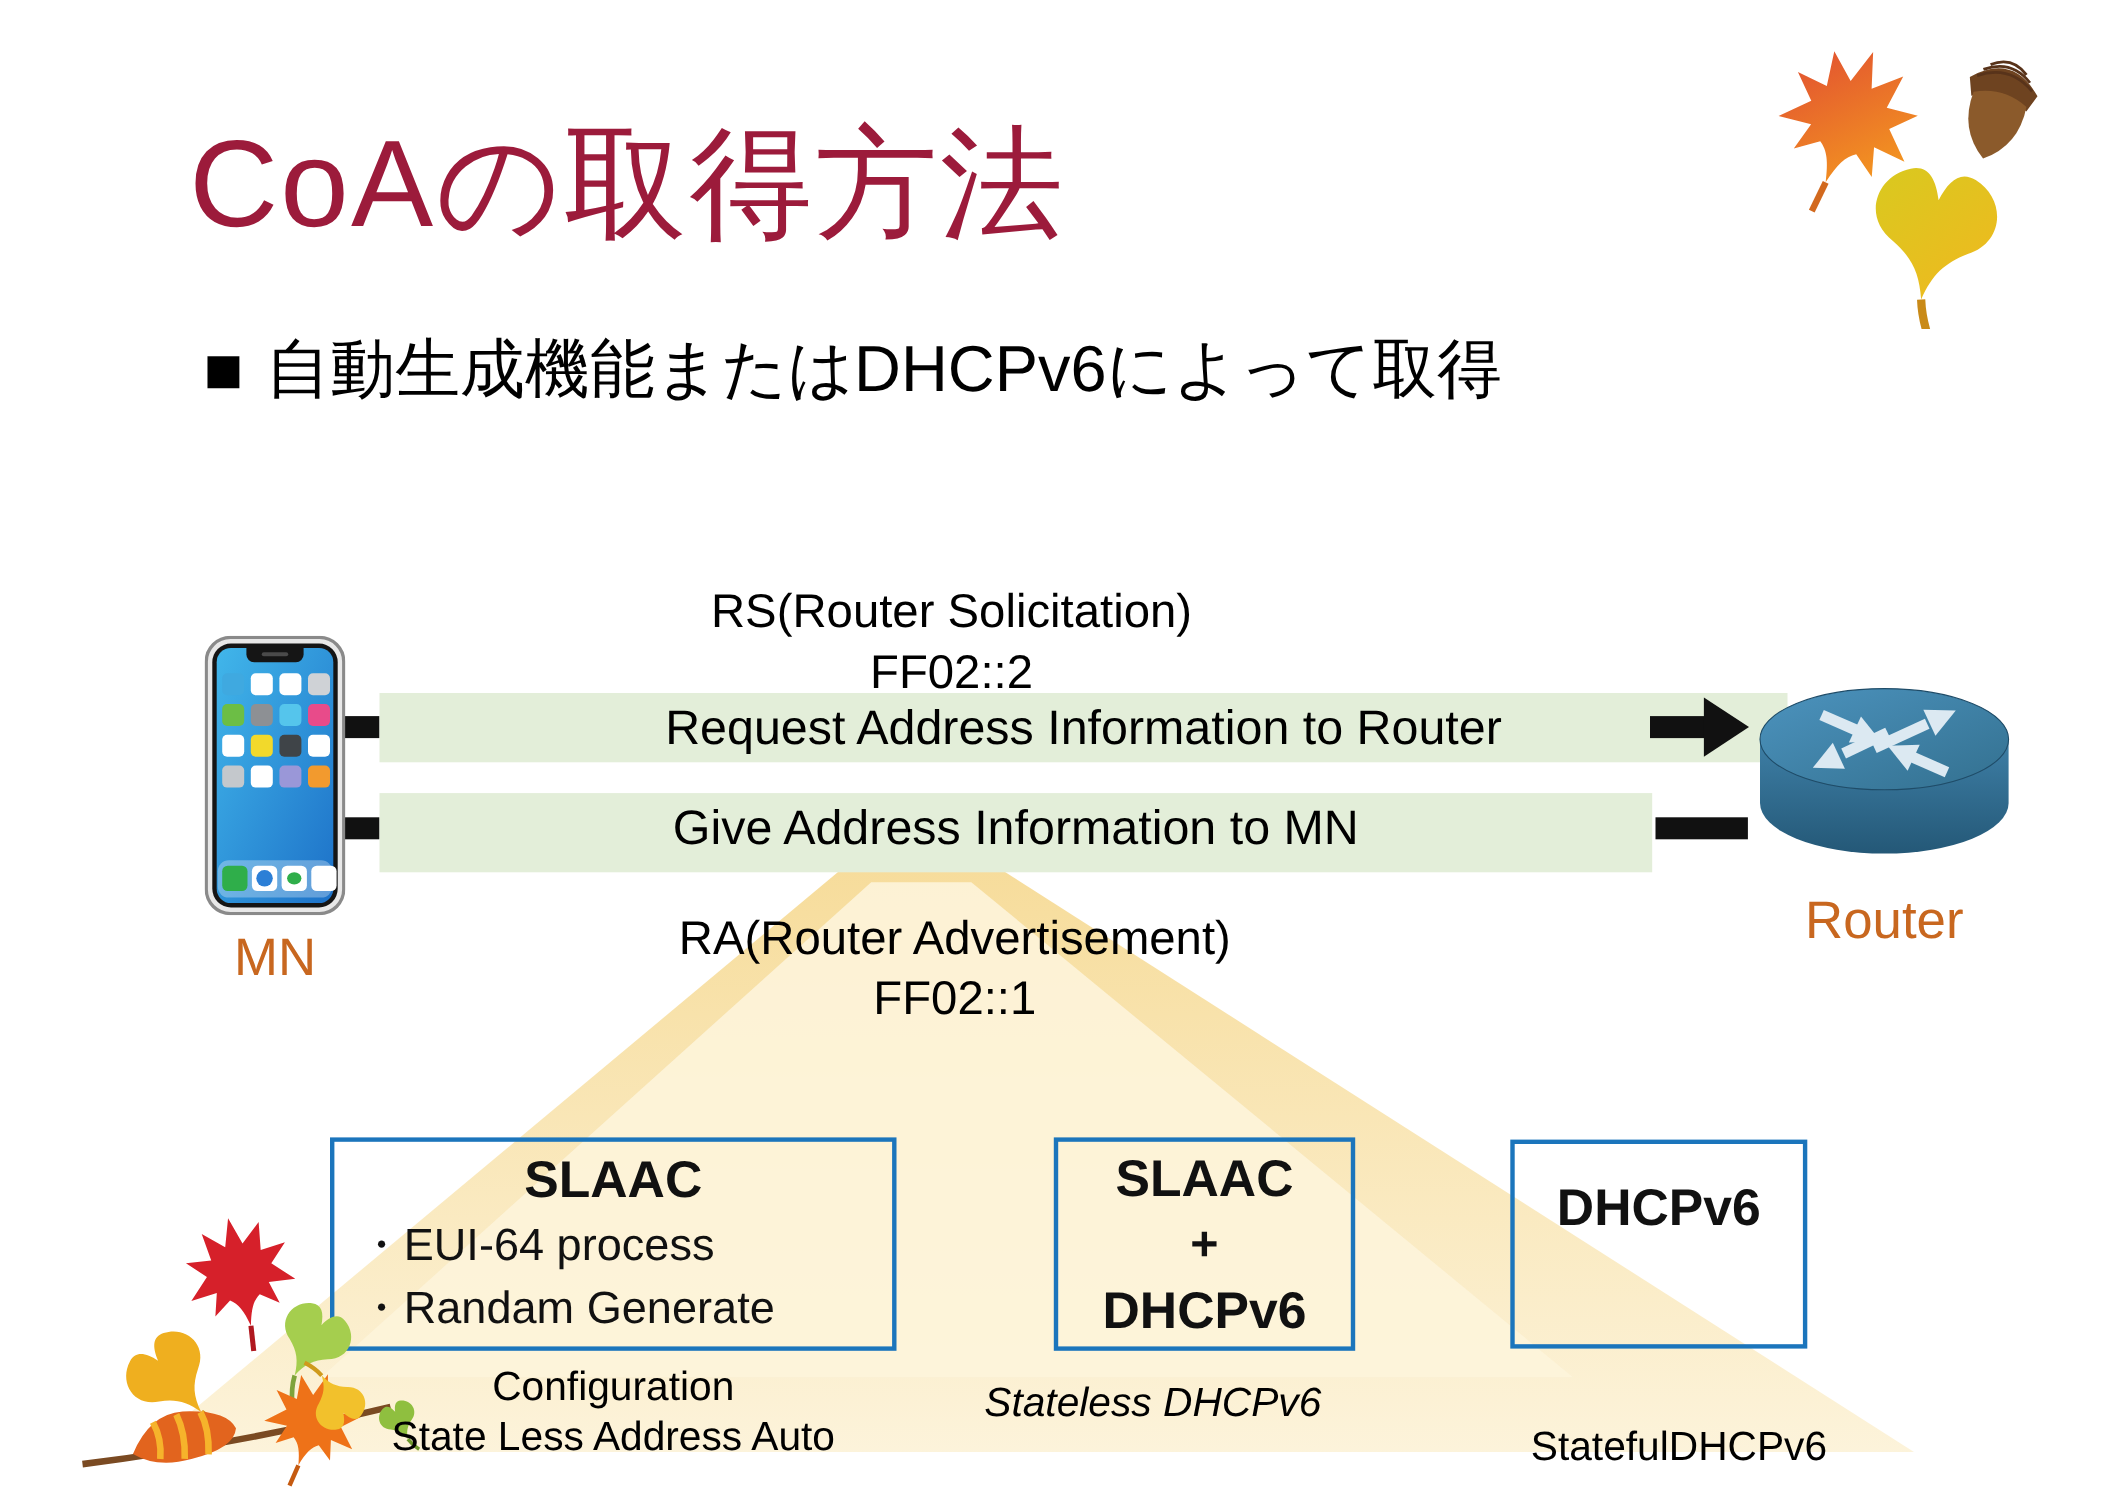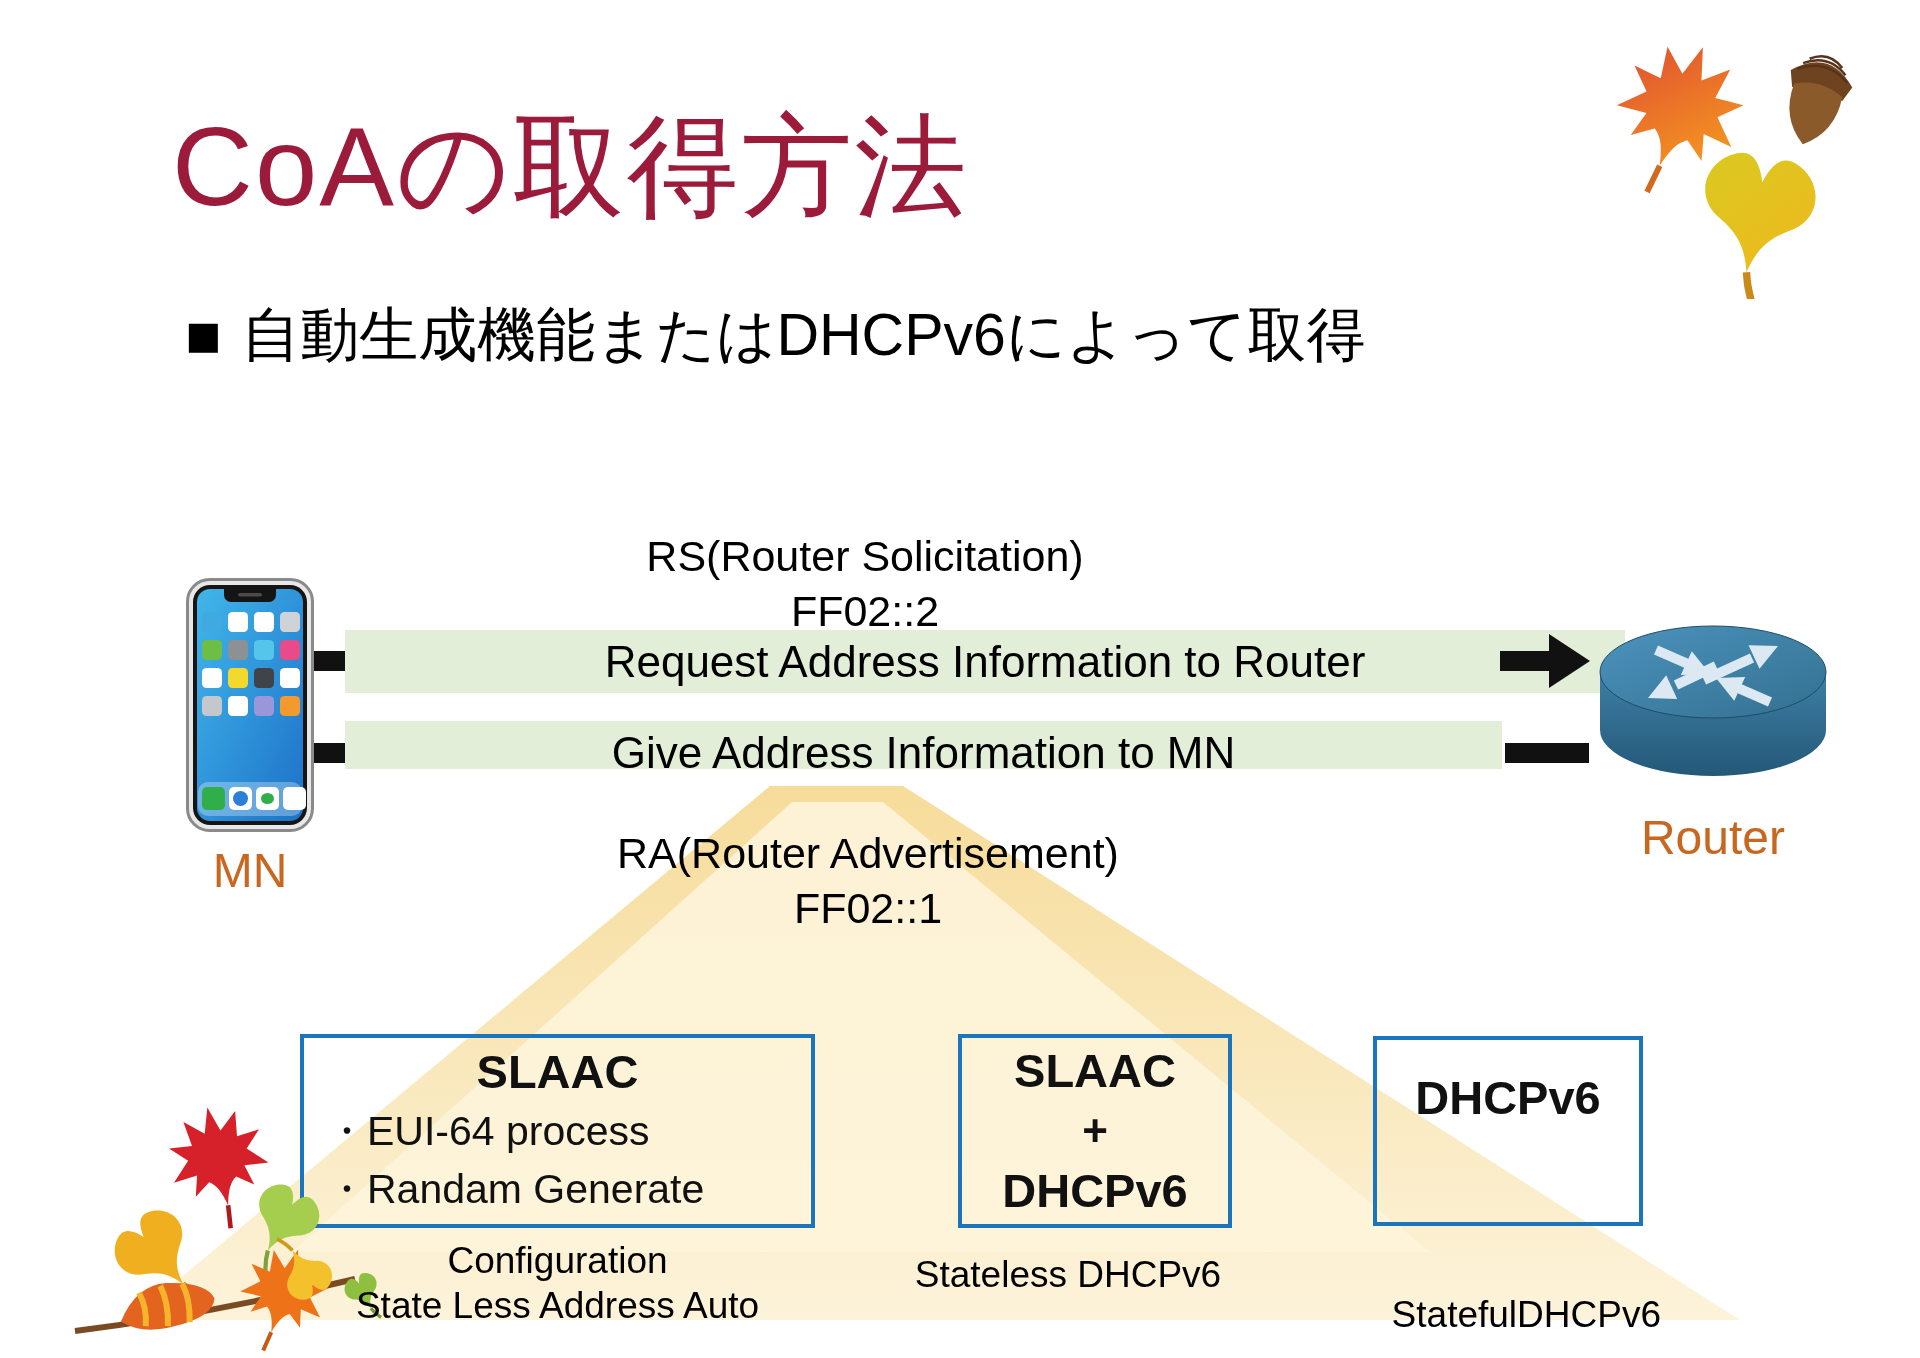--- a/index.html
+++ b/index.html
@@ -22,21 +22,21 @@
   .flow-label{text-align:center;font-size:43px;line-height:55px;color:#000;z-index:1;}
   #rs-label{left:345px;top:496px;width:1040px;margin-top:33px;}
   #ra-label{left:345px;top:826px;width:1046px;}
 
   
   .msg-bar{
     background:#E3EED9;height:63px;line-height:63px;text-align:center;
     font-size:44px;color:#000;white-space:nowrap;z-index:1;
   }
   #bar-request{left:345px;top:630px;width:1280px;}
-  #bar-give{left:345px;top:721px;width:1157px;height:48px;line-height:64px;}
+  #bar-give{left:345px;top:721px;width:1157px;height:72px;line-height:64px;}
 
   
   .seg{background:#111;z-index:1;}
   #seg-request-left{left:277px;top:651px;width:68px;height:20px;}
   #arrow-request-shaft{left:1500px;top:651px;width:50px;height:20px;}
   #arrow-request-head{left:1549px;top:634px;width:0;height:0;
     border-left:41px solid #111;border-top:27px solid transparent;border-bottom:27px solid transparent;z-index:1;}
   #arrow-give-head{left:272px;top:726px;width:0;height:0;
     border-right:41px solid #111;border-top:27px solid transparent;border-bottom:27px solid transparent;z-index:1;}
   #arrow-give-shaft{left:312px;top:743px;width:33px;height:20px;}
@@ -58,21 +58,21 @@
   #box-mix{left:958px;top:1034px;width:274px;height:194px;text-align:center;padding-top:2px;}
   #box-mix .mix-line{font-size:47px;font-weight:700;line-height:62px;}
   #box-mix .mix-plus{font-size:44px;font-weight:700;line-height:58px;}
   #box-only{left:1373px;top:1036px;width:270px;height:190px;text-align:center;padding-top:28px;}
   #box-only .only-title{font-size:47px;font-weight:700;line-height:60px;}
   #box-only .only-sub{font-size:43px;line-height:56px;}
 
   
   .box-caption{text-align:center;font-size:37px;line-height:45px;color:#000;z-index:4;}
   #cap-slaac{left:295px;top:1238px;width:525px;}
-  #cap-mix{left:908px;top:1252px;width:320px;}
+  #cap-mix{left:888px;top:1252px;width:320px;font-style:italic;}
   #cap-only{left:1355px;top:1292px;width:306px;text-align:right;}
 
   
   #deco-top-right{left:1588px;top:24px;z-index:1;}
   #deco-bottom-left{left:55px;top:1083px;z-index:3;}
   #phone-icon{left:186px;top:578px;z-index:1;}
   #router-icon{left:1592px;top:608px;z-index:1;}
 </style>
 </head>
 <body>

